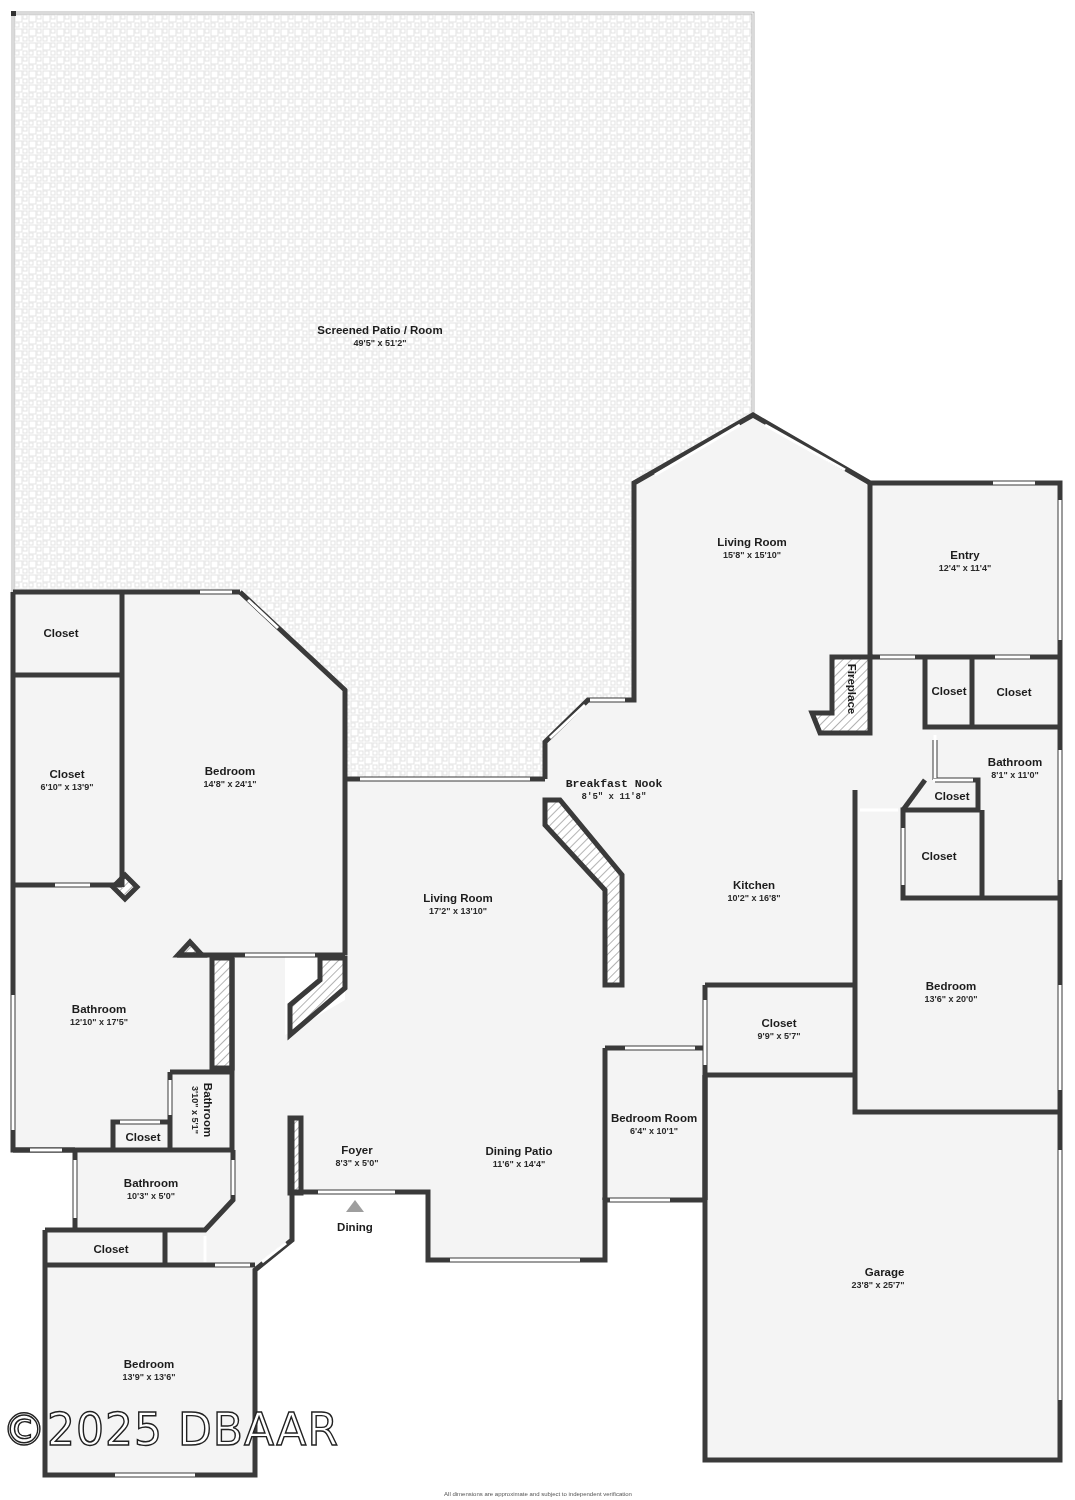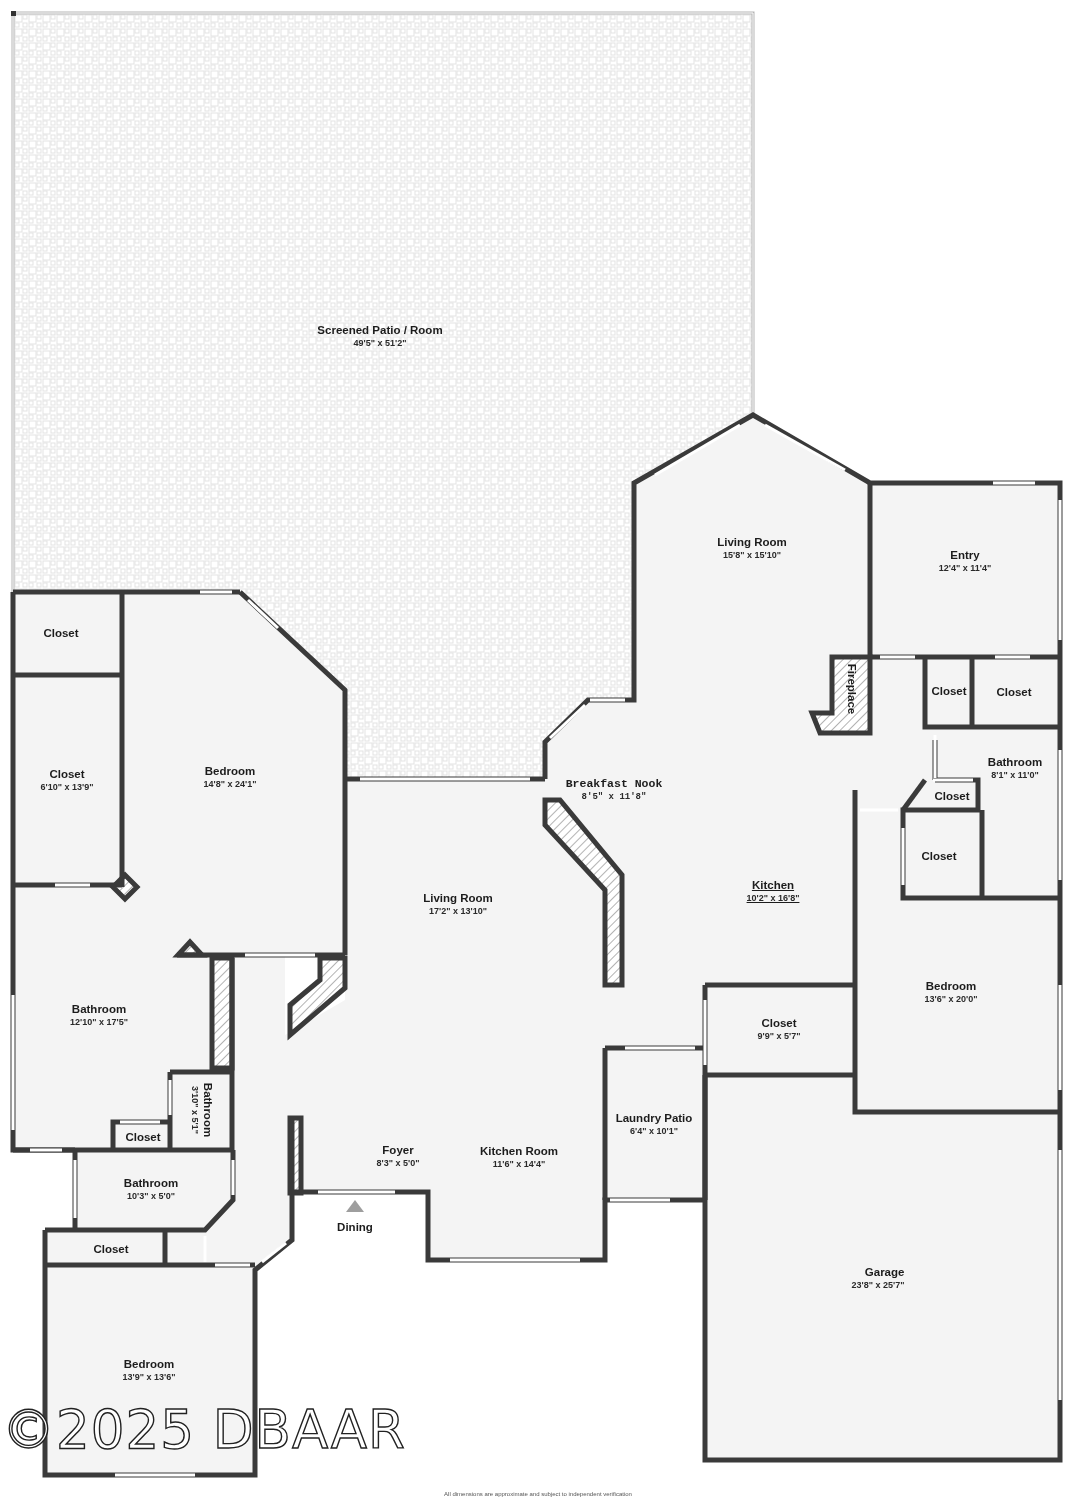--- a/index.html
+++ b/index.html
@@ -2,21 +2,21 @@
 <html><head>
 <meta charset="utf-8">
 <style>
   html, body { margin: 0; padding: 0; background: #ffffff; }
   body { width: 1075px; height: 1500px; position: relative; overflow: hidden; font-family: "Liberation Sans", "DejaVu Sans", sans-serif; }
   svg.plan { position: absolute; left: 0; top: 0; width: 1075px; height: 1500px; }
   .room-label { position: absolute; transform: translate(-50%, -50%); text-align: center; white-space: nowrap; color: #1c1c1c; pointer-events: none; }
   .room-label .name { font-weight: bold; font-size: 11.5px; line-height: 14px; display: block; }
   .room-label .dim { font-weight: bold; font-size: 9px; line-height: 12px; display: block; color: #2a2a2a; }
   .room-label.vertical { transform: translate(-50%, -50%) rotate(90deg); }
-  .watermark { position: absolute; left: 2px; top: 1405px; font-size: 53px; letter-spacing: 1px; color: #ffffff; -webkit-text-stroke: 1.4px #222; font-family: "DejaVu Sans", sans-serif; font-weight: normal; line-height: 50px; }
+  .watermark { position: absolute; left: 2px; top: 1405px; font-size: 44px; letter-spacing: 1px; color: #ffffff; -webkit-text-stroke: 1.4px #222; font-family: "DejaVu Sans", sans-serif; font-weight: normal; line-height: 50px; }
   .disclaimer { position: absolute; left: 538px; top: 1494px; transform: translate(-50%, -50%); font-size: 6px; color: #555; white-space: nowrap; }
   .entry-arrow { position: absolute; left: 346px; top: 1200px; width: 0; height: 0; border-left: 9px solid transparent; border-right: 9px solid transparent; border-bottom: 12px solid #9e9e9e; }
 </style>
 </head>
 <body>
 
 <svg class="plan" viewBox="0 0 1075 1500" xmlns="http://www.w3.org/2000/svg">
   <defs>
     <pattern id="tile" width="14" height="14" patternUnits="userSpaceOnUse">
       <rect width="14" height="14" fill="#ffffff"></rect>
@@ -168,34 +168,34 @@
 <div class="room-label" style="left:952px;top:796px;">
   <span class="name">Closet</span>
 </div>
 <div class="room-label" style="left:939px;top:856px;">
   <span class="name">Closet</span>
 </div>
 <div class="room-label" style="left:614px;top:790px;font-family:Liberation Mono, monospace;">
   <span class="name">Breakfast Nook</span>
   <span class="dim">8'5" x 11'8"</span>
 </div>
-<div class="room-label" style="left:773px;top:891px;text-decoration:underline;">
+<div class="room-label" style="left:754px;top:891px;">
   <span class="name">Kitchen</span>
   <span class="dim">10'2" x 16'8"</span>
 </div>
 <div class="room-label" style="left:951px;top:992px;">
   <span class="name">Bedroom</span>
   <span class="dim">13'6" x 20'0"</span>
 </div>
 <div class="room-label" style="left:779px;top:1029px;">
   <span class="name">Closet</span>
   <span class="dim">9'9" x 5'7"</span>
 </div>
 <div class="room-label" style="left:654px;top:1124px;">
-  <span class="name">Laundry Patio</span>
+  <span class="name">Bedroom Room</span>
   <span class="dim">6'4" x 10'1"</span>
 </div>
 <div class="room-label" style="left:878px;top:1278px;text-align:right;">
   <span class="name">Garage</span>
   <span class="dim">23'8" x 25'7"</span>
 </div>
 <div class="room-label" style="left:61px;top:633px;">
   <span class="name">Closet</span>
 </div>
 <div class="room-label" style="left:67px;top:780px;">
@@ -214,26 +214,26 @@
   <span class="name">Bathroom</span>
   <span class="dim">12'10" x 17'5"</span>
 </div>
 <div class="room-label vertical" style="left:202px;top:1110px;">
   <span class="name">Bathroom</span>
   <span class="dim">3'10" x 5'1"</span>
 </div>
 <div class="room-label" style="left:143px;top:1137px;">
   <span class="name">Closet</span>
 </div>
-<div class="room-label" style="left:357px;top:1156px;margin-left:41px;">
+<div class="room-label" style="left:357px;top:1156px;">
   <span class="name">Foyer</span>
   <span class="dim">8'3" x 5'0"</span>
 </div>
 <div class="room-label" style="left:519px;top:1157px;">
-  <span class="name">Kitchen Room</span>
+  <span class="name">Dining Patio</span>
   <span class="dim">11'6" x 14'4"</span>
 </div>
 <div class="room-label" style="left:151px;top:1189px;">
   <span class="name">Bathroom</span>
   <span class="dim">10'3" x 5'0"</span>
 </div>
 <div class="room-label" style="left:111px;top:1249px;">
   <span class="name">Closet</span>
 </div>
 <div class="room-label" style="left:149px;top:1370px;">

